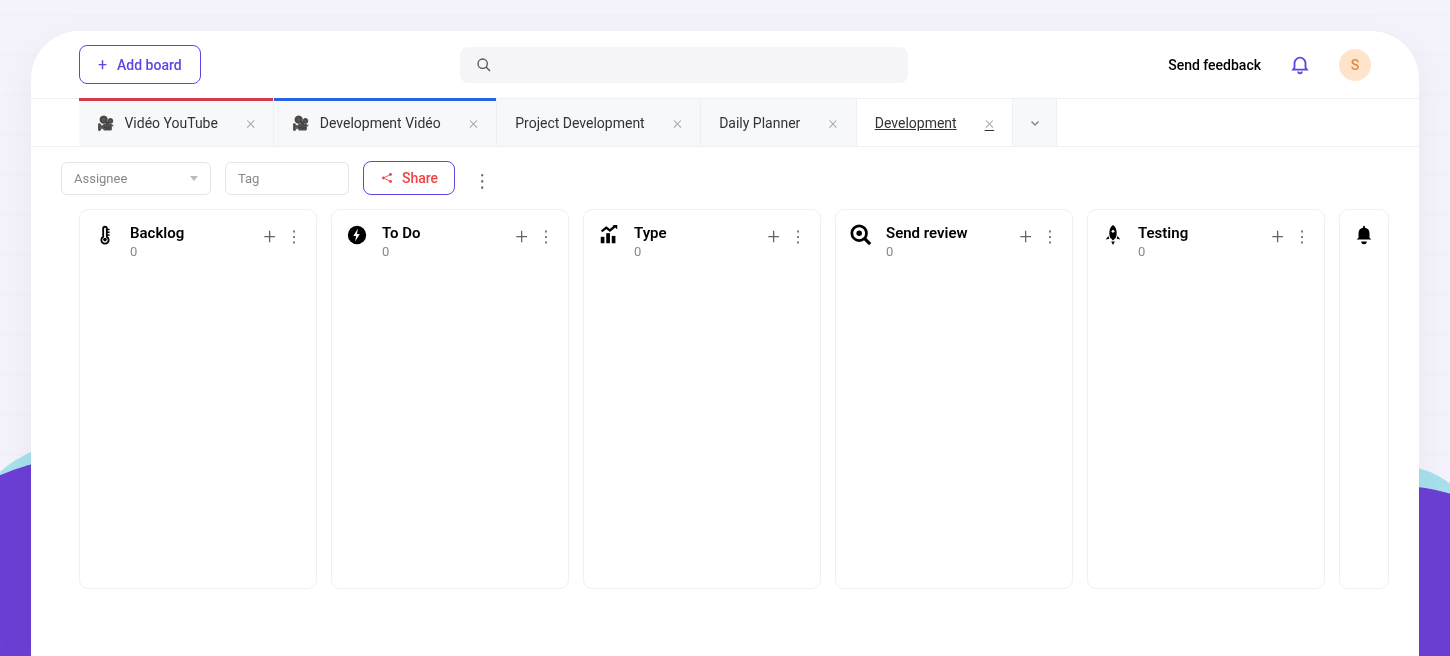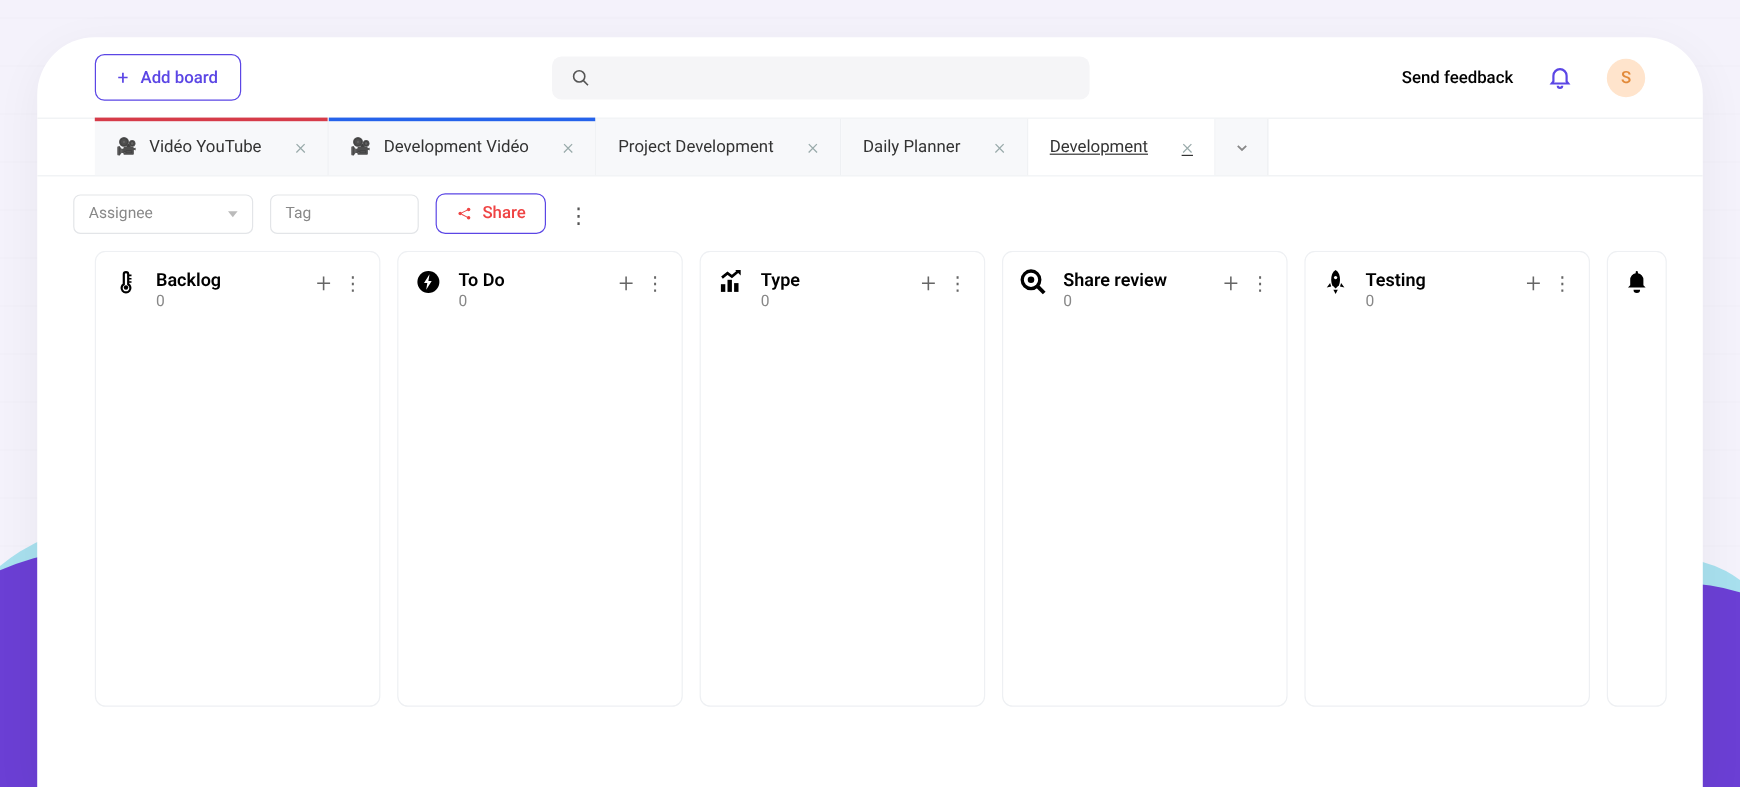--- a/index.html
+++ b/index.html
@@ -214,21 +214,21 @@
     </div>
 
     <div class="column">
       <div class="col-head">
         <svg class="col-icon" viewBox="0 0 24 24">
           <circle cx="10" cy="10" r="8" fill="none" stroke="#000" stroke-width="3"></circle>
           <line x1="16" y1="16" x2="22" y2="22" stroke="#000" stroke-width="3.5"></line>
           <circle cx="10" cy="10" r="3" fill="#000"></circle>
         </svg>
         <div class="col-title">
-          <div class="name">Share review</div>
+          <div class="name">Send review</div>
           <div class="count">0</div>
         </div>
         <div class="col-actions">
           <span class="add">+</span>
           <span class="dots">⋮</span>
         </div>
       </div>
     </div>
 
     <div class="column">

